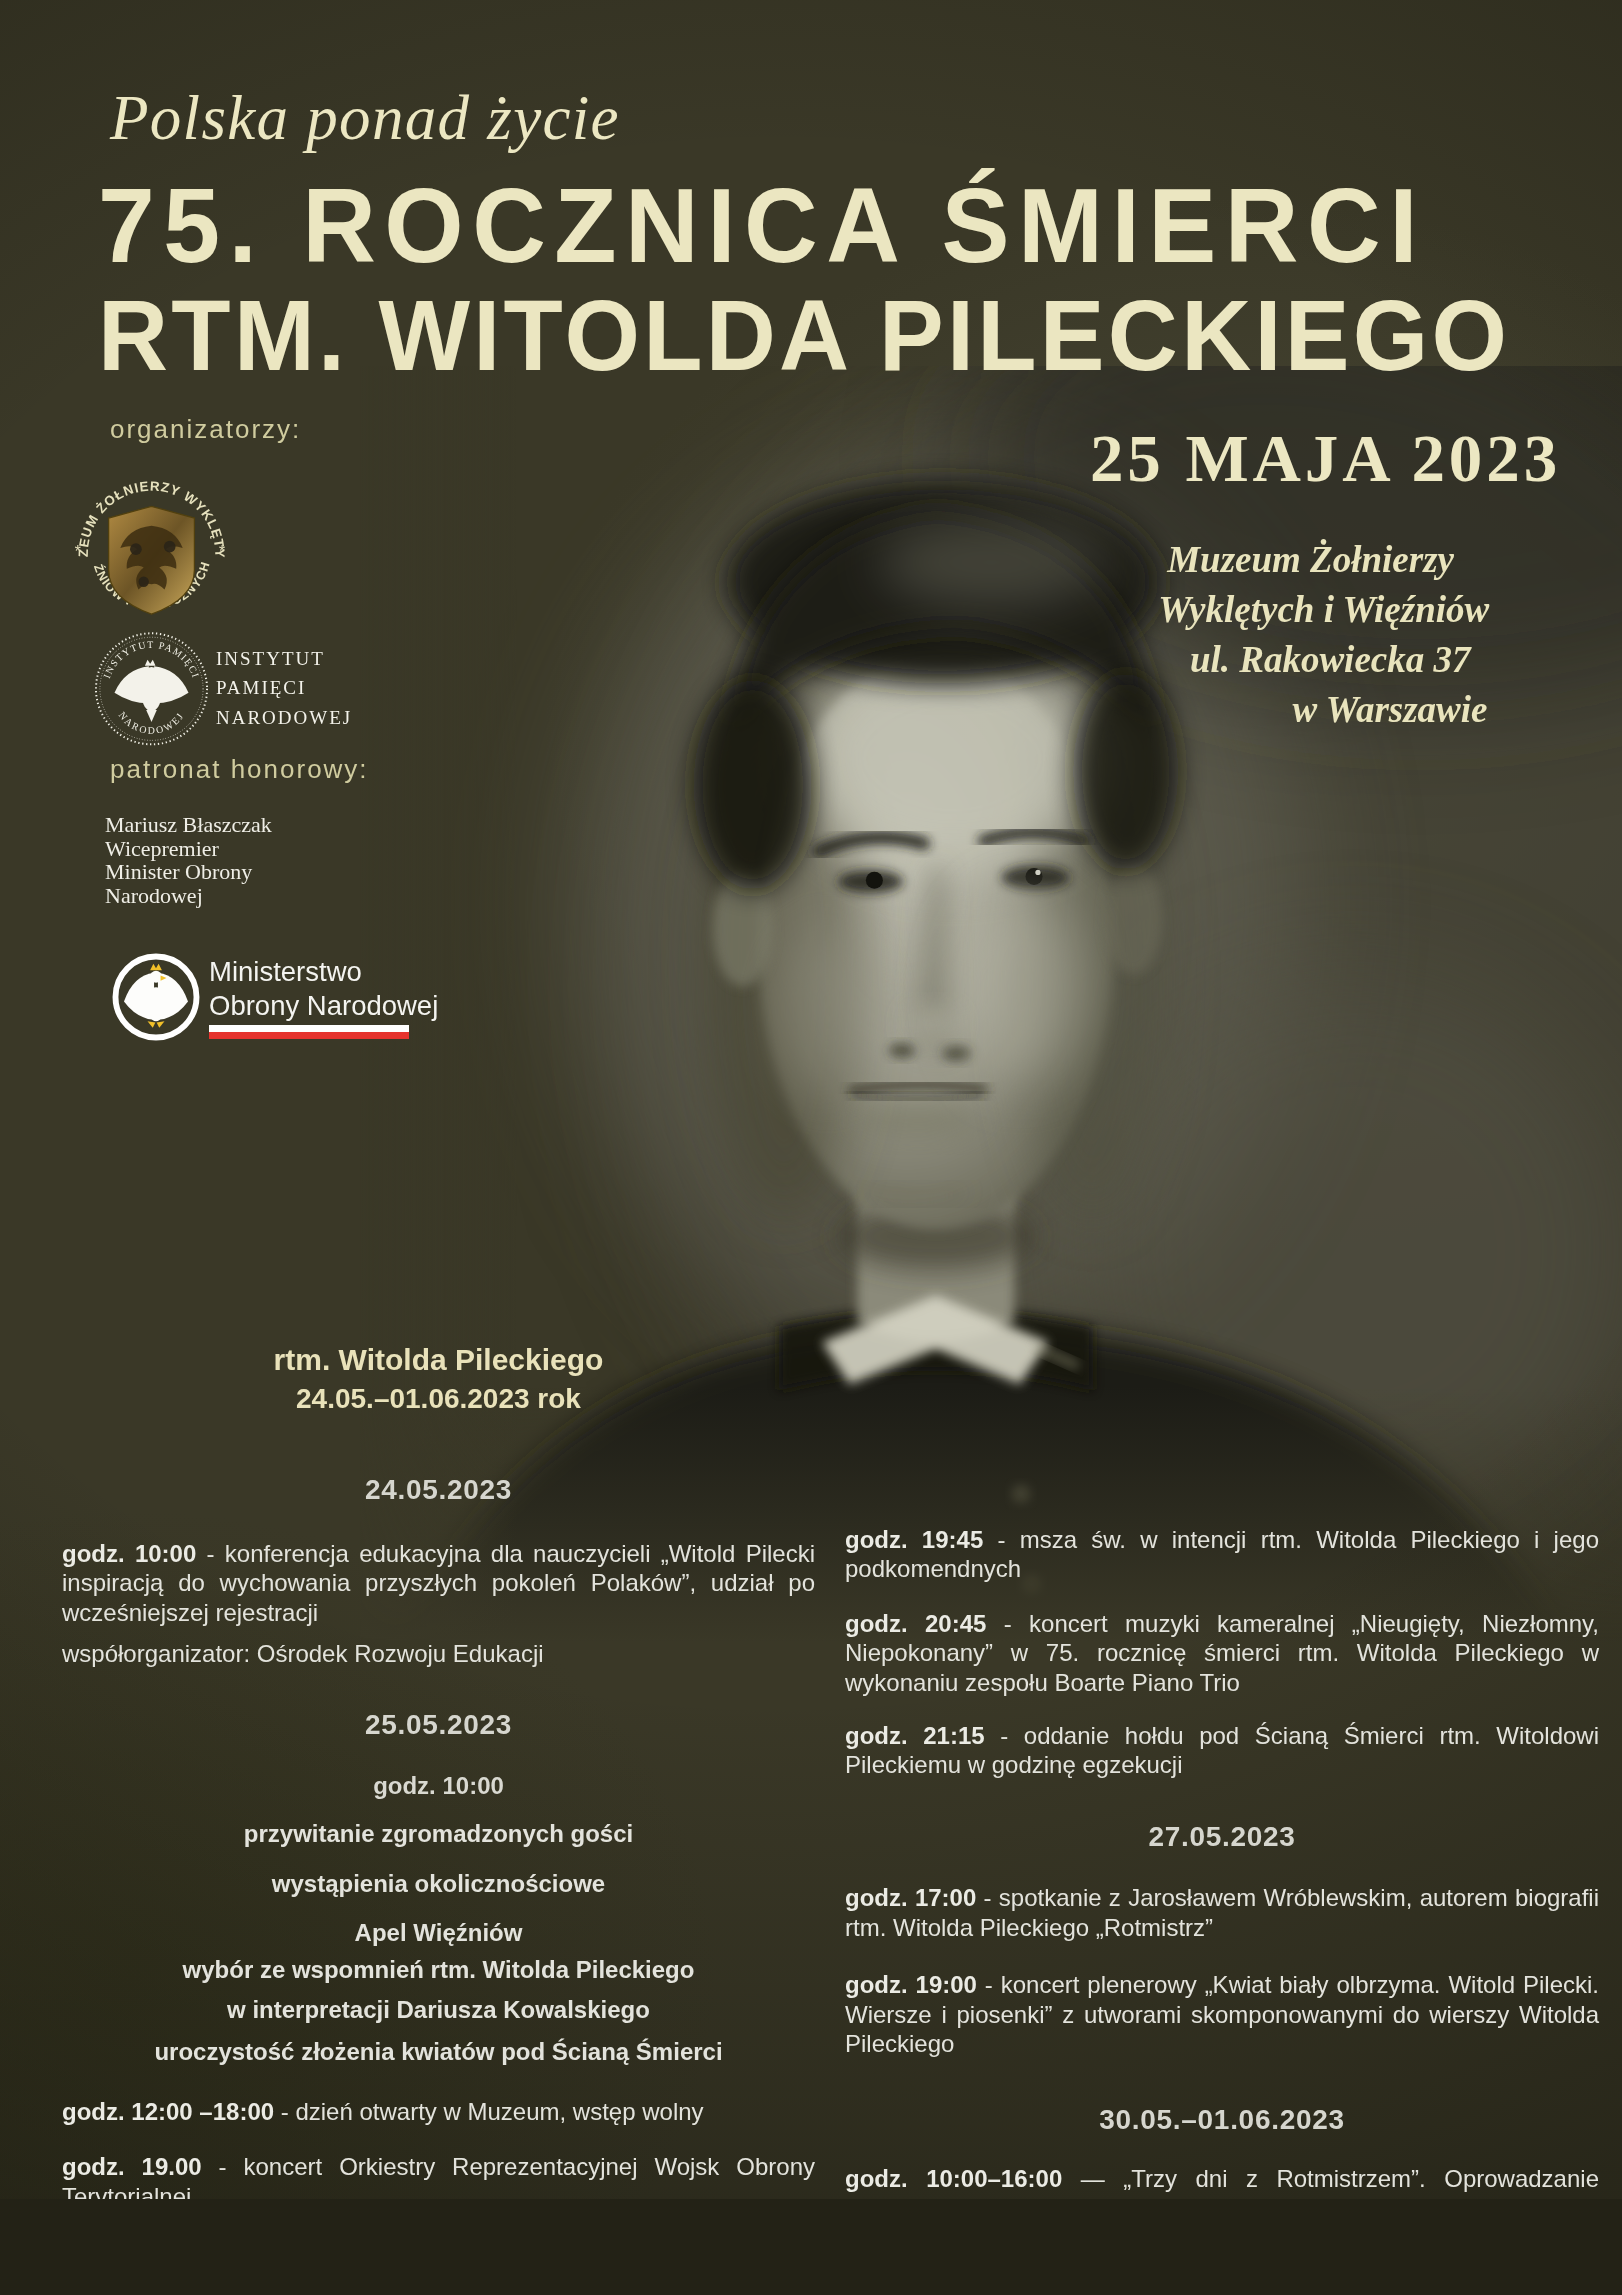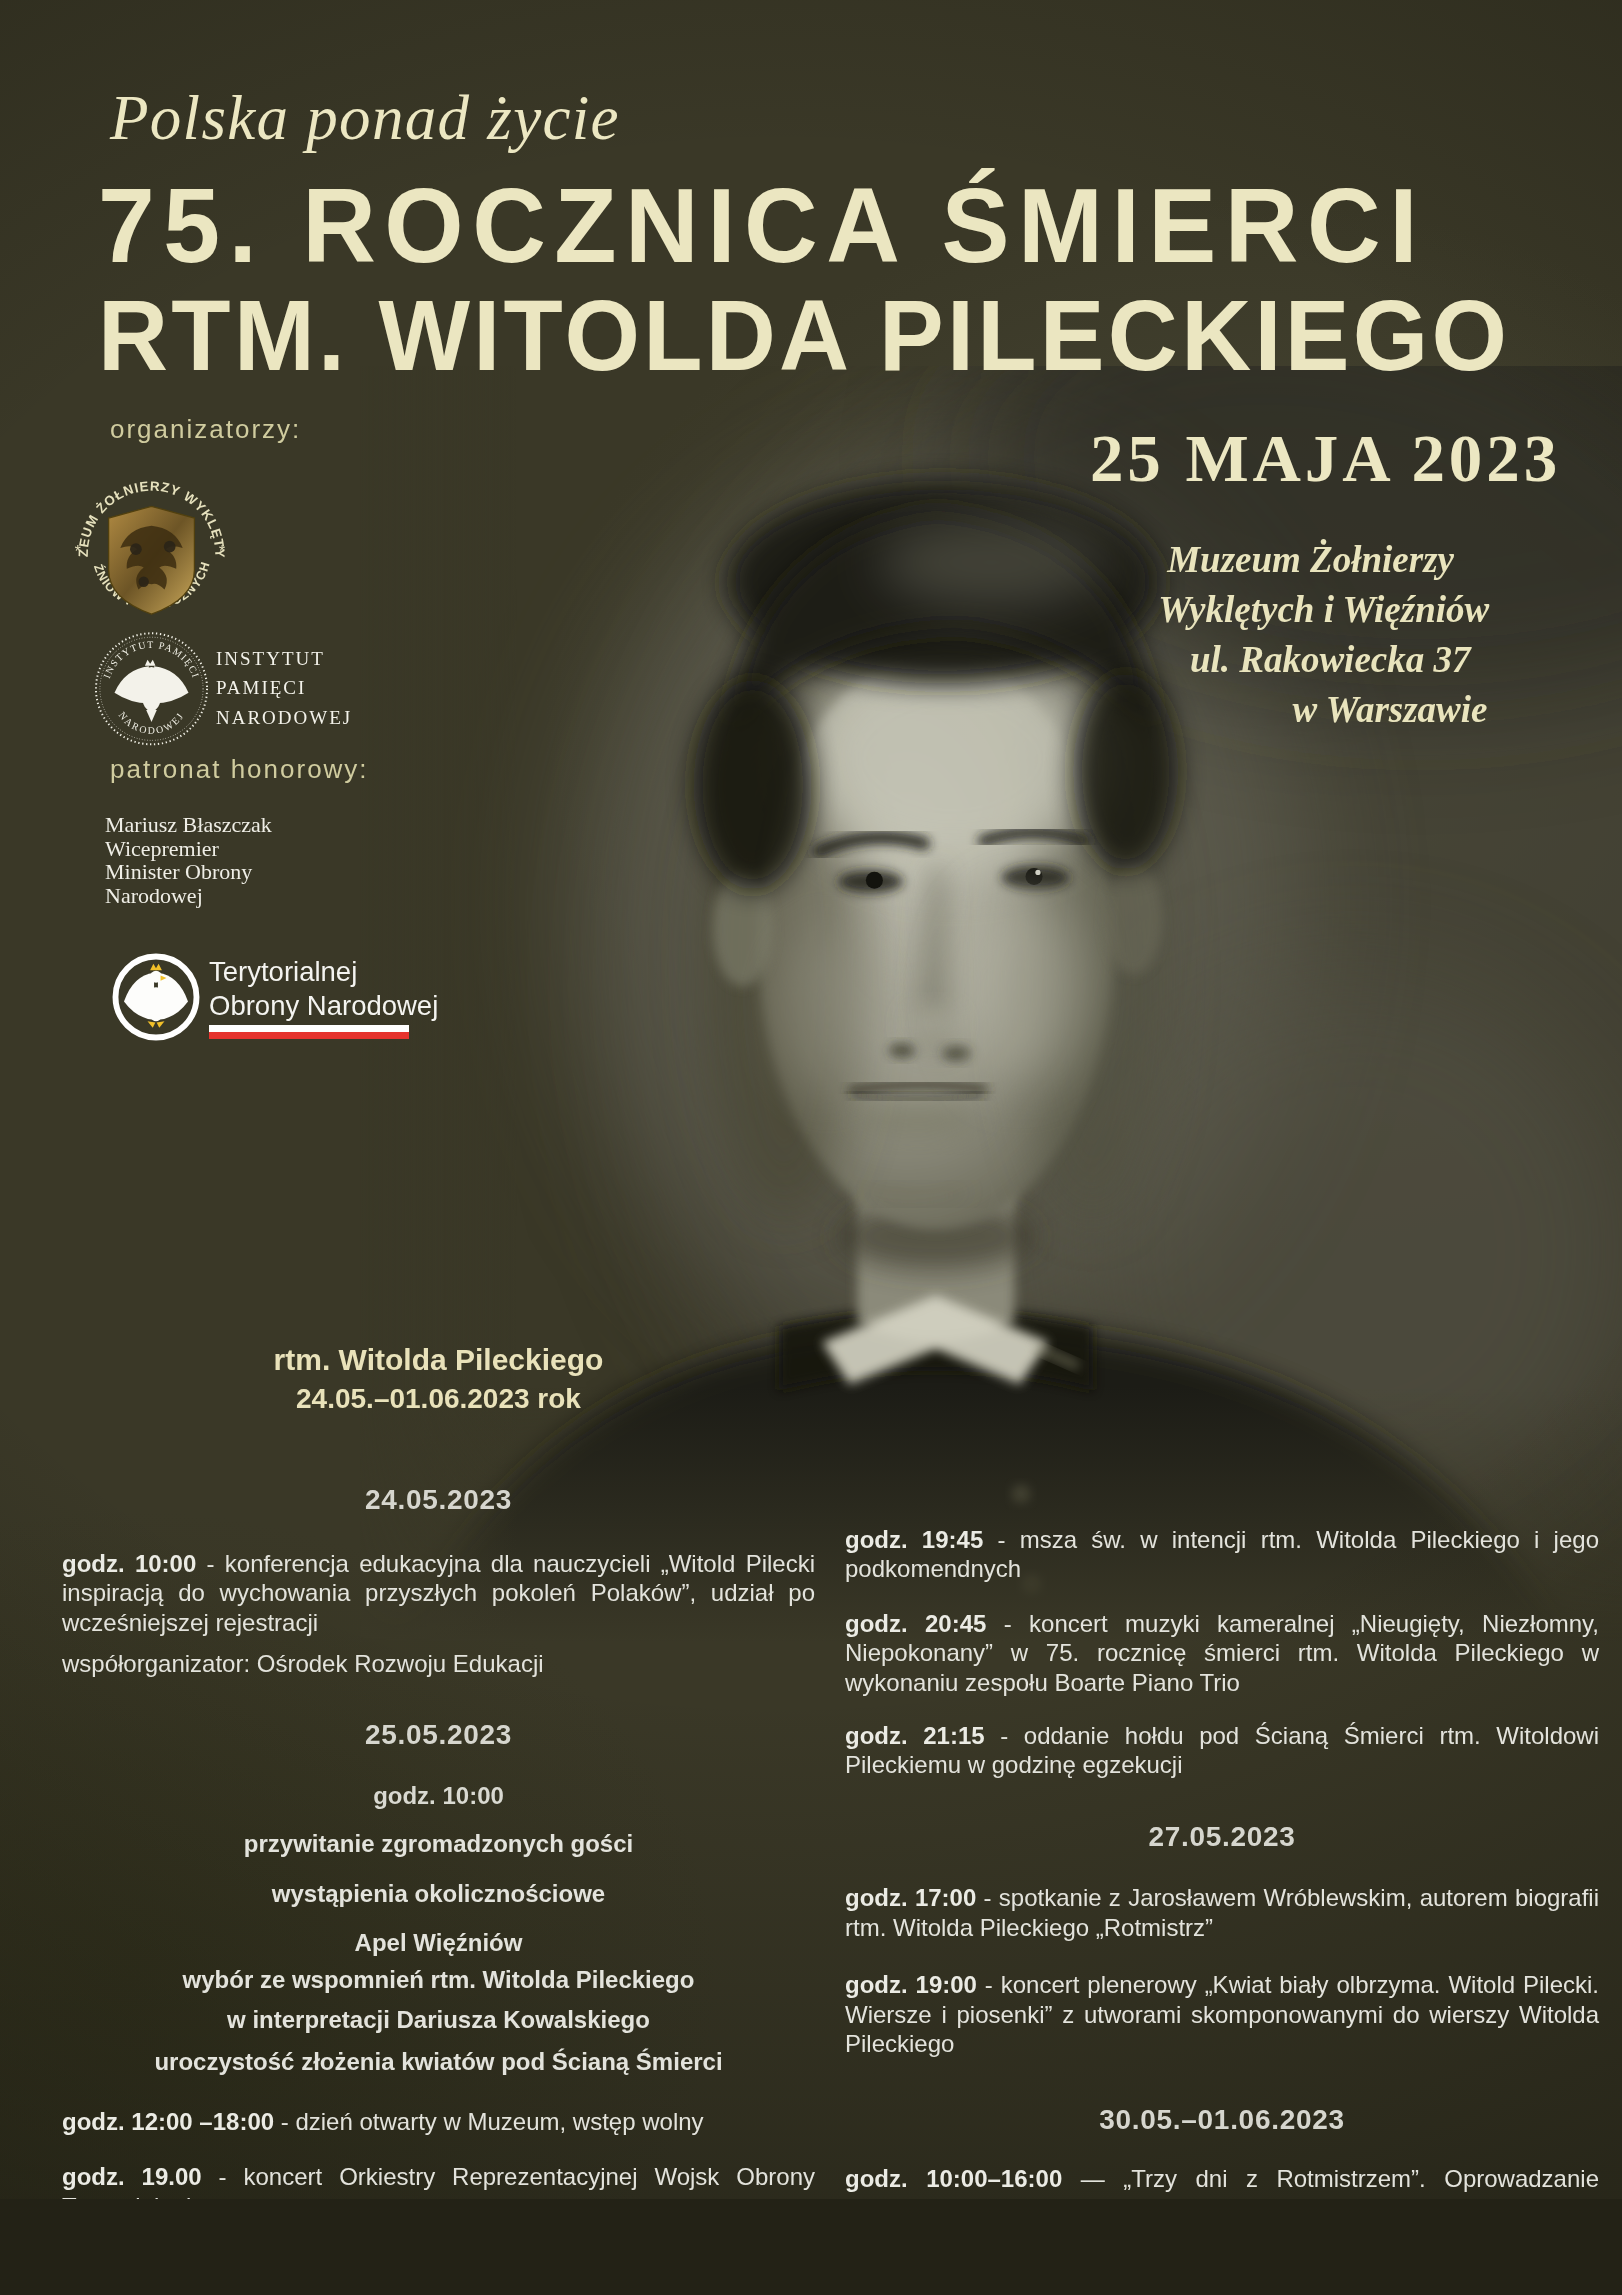--- a/index.html
+++ b/index.html
@@ -49,21 +49,21 @@
   .mon-name{position:absolute;left:209px;top:955px;font-size:27.5px;line-height:34px;color:#f4f4f0;}
   .mon-stripe{position:absolute;left:209px;top:1025px;width:200px;height:13.7px;}
   .mon-stripe .w{height:6.5px;background:#ffffff;}
   .mon-stripe .r{height:7.2px;background:#e5332d;}
 
   
   .prog-head{position:absolute;left:62px;top:1341px;width:753px;text-align:center;color:#e9e2ba;}
   .ph1{font-weight:bold;font-size:30px;line-height:37px;}
   .ph2{font-weight:bold;font-size:28px;line-height:35px;margin-top:2.6px;}
   .col{position:absolute;top:1474px;width:753px;}
-  .left-col{left:62px;margin-top:10px;}
+  .left-col{left:62px;}
   .right-col{left:845px;width:754px;}
   .day{margin:0;text-align:center;font-size:28px;font-weight:bold;color:#d6d6ce;letter-spacing:0.7px;}
   .entry{margin:0;font-size:24px;line-height:29.4px;color:#e3e3dc;}
   .j{text-align:justify;}
   .entry strong{font-weight:bold;color:#ebebe4;}
   .cline{margin:0;text-align:center;font-size:24px;line-height:29.4px;color:#e3e3dc;font-weight:bold;}
   .ctime{font-weight:bold;color:#d9d9d1;}
 </style>
 </head>
 <body>
@@ -239,21 +239,21 @@
       <path d="M 124 82 Q 110 42 78 38 L 78 110 Q 105 108 124 82 Z" fill="#fdfdfb"></path>
       <ellipse cx="75" cy="86" rx="14" ry="26" fill="#fdfdfb"></ellipse>
       <circle cx="75" cy="44" r="9" fill="#fdfdfb"></circle>
       <path d="M 66 34 l 5 -10 l 4 7 l 4 -7 l 5 10 z" fill="#f2c029"></path>
       <path d="M 82 42 l 9 4 l -9 4 z" fill="#f2c029"></path>
       <path d="M 62 112 l 8 10 l 4 -8 z" fill="#f2c029"></path>
       <path d="M 88 112 l -8 10 l -4 -8 z" fill="#f2c029"></path>
     </g>
   </svg>
   <div class="mon-name">
-    <div>Terytorialnej</div>
+    <div>Ministerstwo</div>
     <div>Obrony Narodowej</div>
   </div>
   <div class="mon-stripe">
     <div class="w"></div>
     <div class="r"></div>
   </div>
 
   <div class="prog-head">
     <div class="ph1">rtm. Witolda Pileckiego</div>
     <div class="ph2">24.05.–01.06.2023 rok</div>

